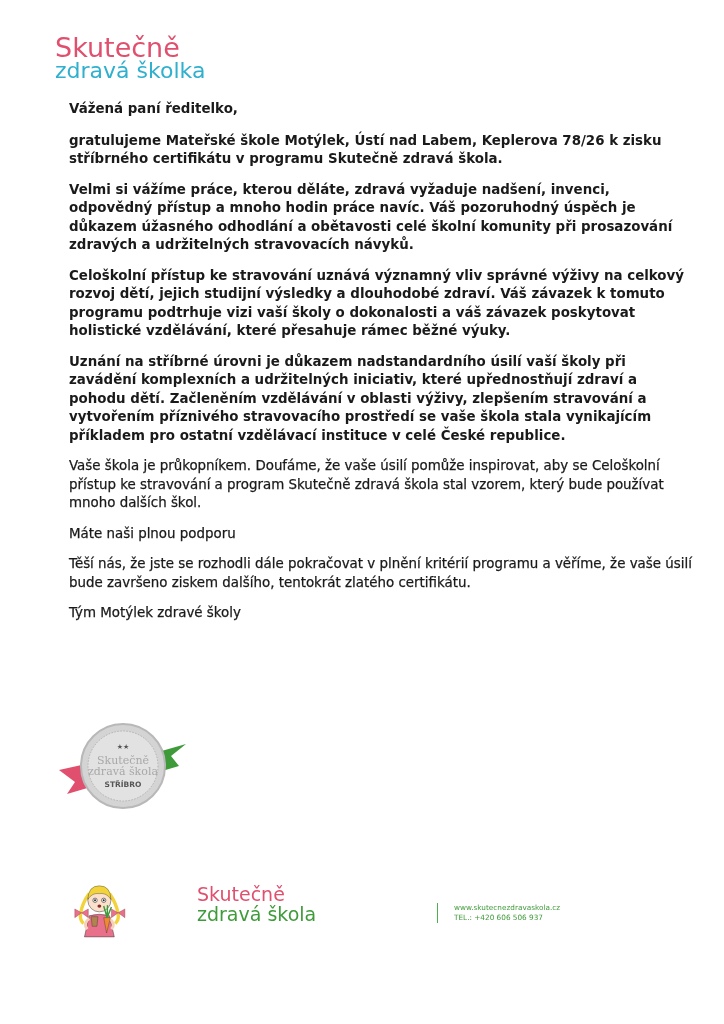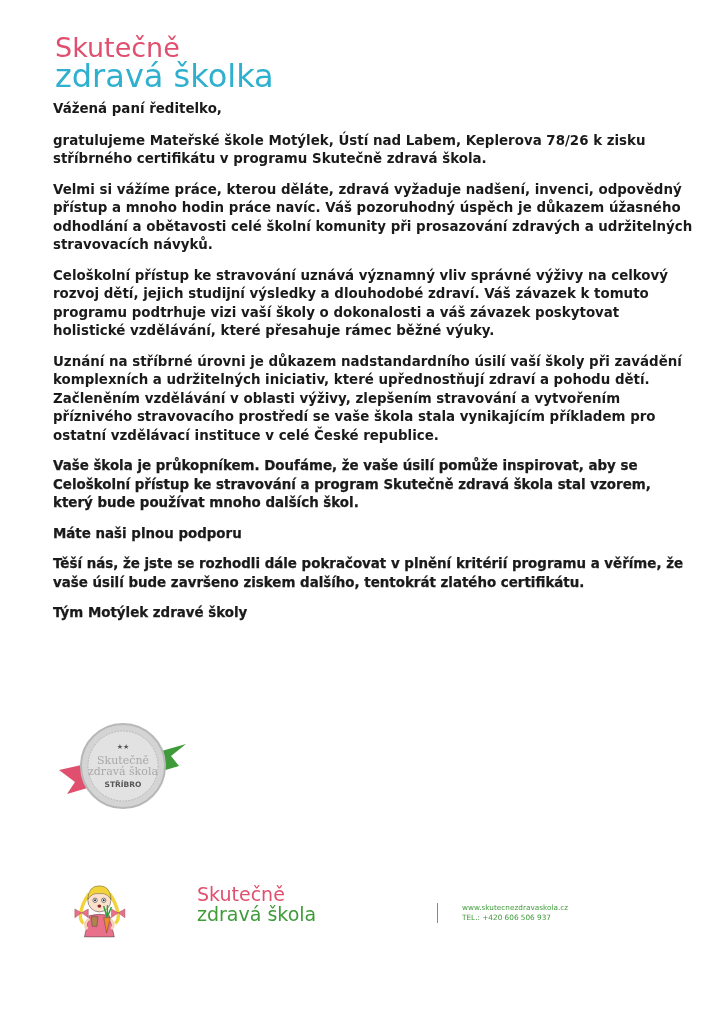--- a/index.html
+++ b/index.html
@@ -2,34 +2,34 @@
 <html><head>
 <meta charset="utf-8">
 <style>
   html, body { margin: 0; padding: 0; background: #ffffff; }
   body {
     width: 724px; height: 1024px; position: relative; overflow: hidden;
     font-family: "DejaVu Sans", sans-serif; color: #1a1a1a;
   }
   .logo-top { position: absolute; left: 55px; top: 34px; line-height: 1; }
   .logo-top .l1 { display: block; font-size: 27px; color: #e0506e; letter-spacing: 0px; font-family: "DejaVu Sans", sans-serif; }
-  .logo-top .l2 { display: block; font-size: 32px; color: #2fb0cf; margin-top: -1px; font-family: "DejaVu Sans", sans-serif; }
+  .logo-top .l2 { display: block; font-size: 22px; color: #2fb0cf; margin-top: -1px; font-family: "DejaVu Sans", sans-serif; }
 
   .letter { position: absolute; left: 53px; top: 100px; width: 640px; font-size: 13.4px; line-height: 18.5px; font-weight: bold; }
-  .letter p { margin: 0 0 12px 0; }
+  .letter p { margin: 0 0 12px 16px; }
   .letter p.salutation { margin-bottom: 13px; }
-  .letter p.plain { font-weight: bold; -webkit-text-stroke: 0.25px #1a1a1a; }
+  .letter p.plain { font-weight: normal; -webkit-text-stroke: 0.25px #1a1a1a; }
 
   .badge { position: absolute; left: 55px; top: 718px; width: 135px; height: 95px; }
   .mascot-logo { position: absolute; left: 70px; top: 848px; width: 270px; height: 120px; }
   .mascot-text { position: absolute; left: 197px; top: 885px; line-height: 1; }
   .mascot-text .m1 { display: block; font-size: 19px; color: #e0506e; }
   .mascot-text .m2 { display: block; font-size: 19px; color: #3f9b3a; margin-top: 1px; }
 
-  .contact { position: absolute; left: 437px; top: 903px; border-left: 1.5px solid #4caf50; padding-left: 24px; font-size: 7.3px; line-height: 10px; color: #3f9b3a; }
+  .contact { position: absolute; left: 437px; top: 903px; border-left: 1.5px solid #4caf50; padding-left: 16px; font-size: 7.3px; line-height: 10px; color: #3f9b3a; }
 </style>
 </head>
 <body>
 
 <div class="logo-top">
   <span class="l1">Skutečně</span>
   <span class="l2">zdravá školka</span>
 </div>
 
 <div class="letter">

